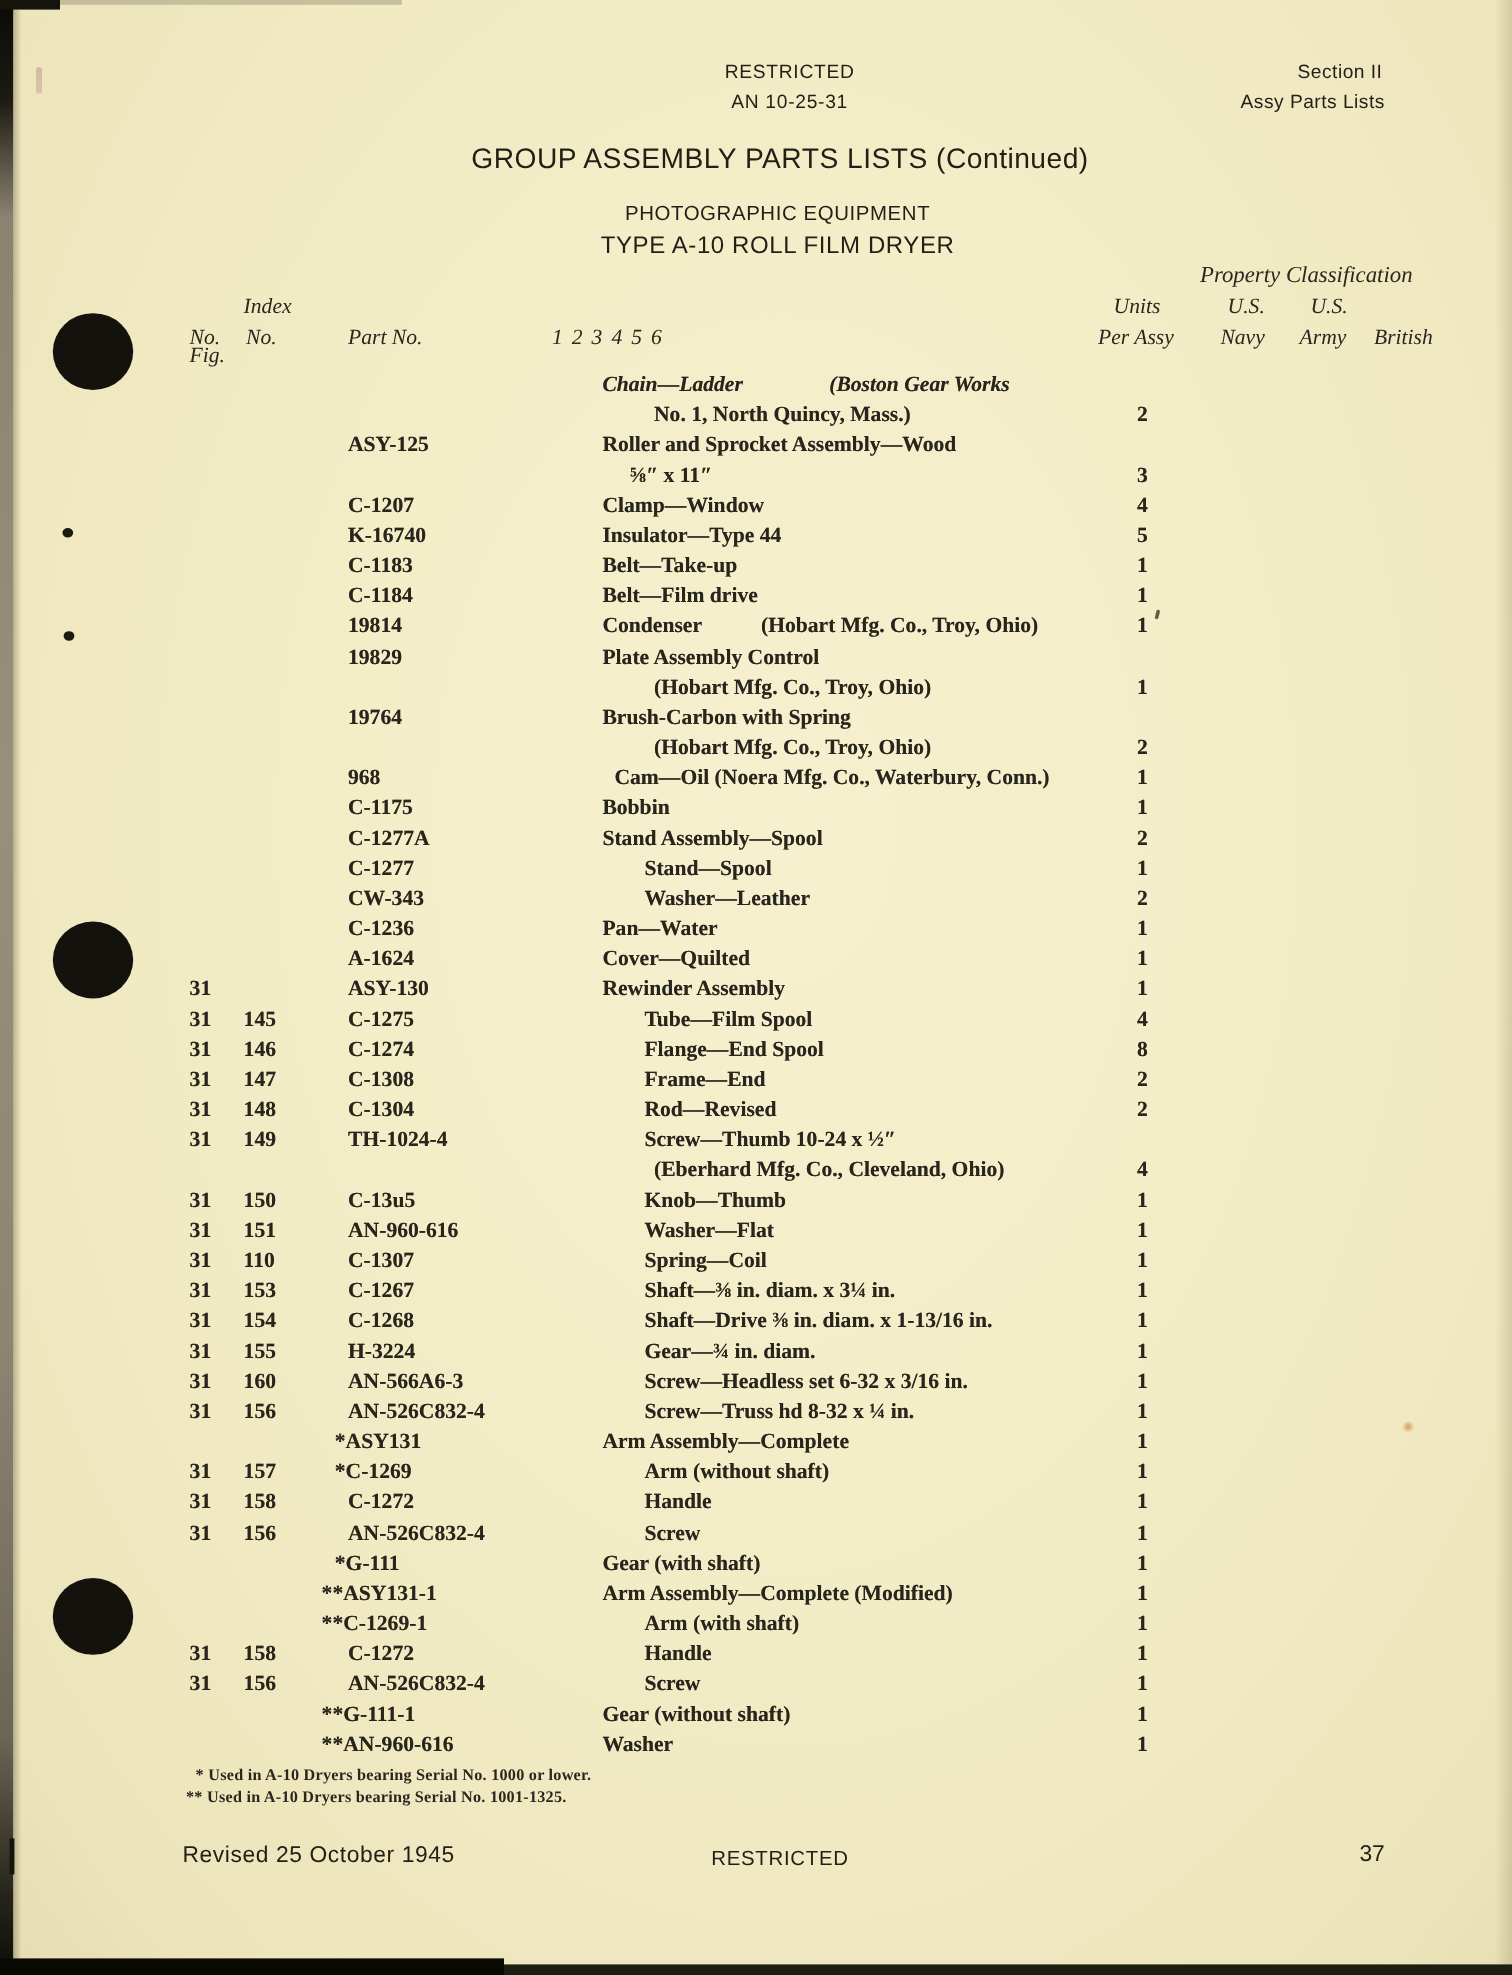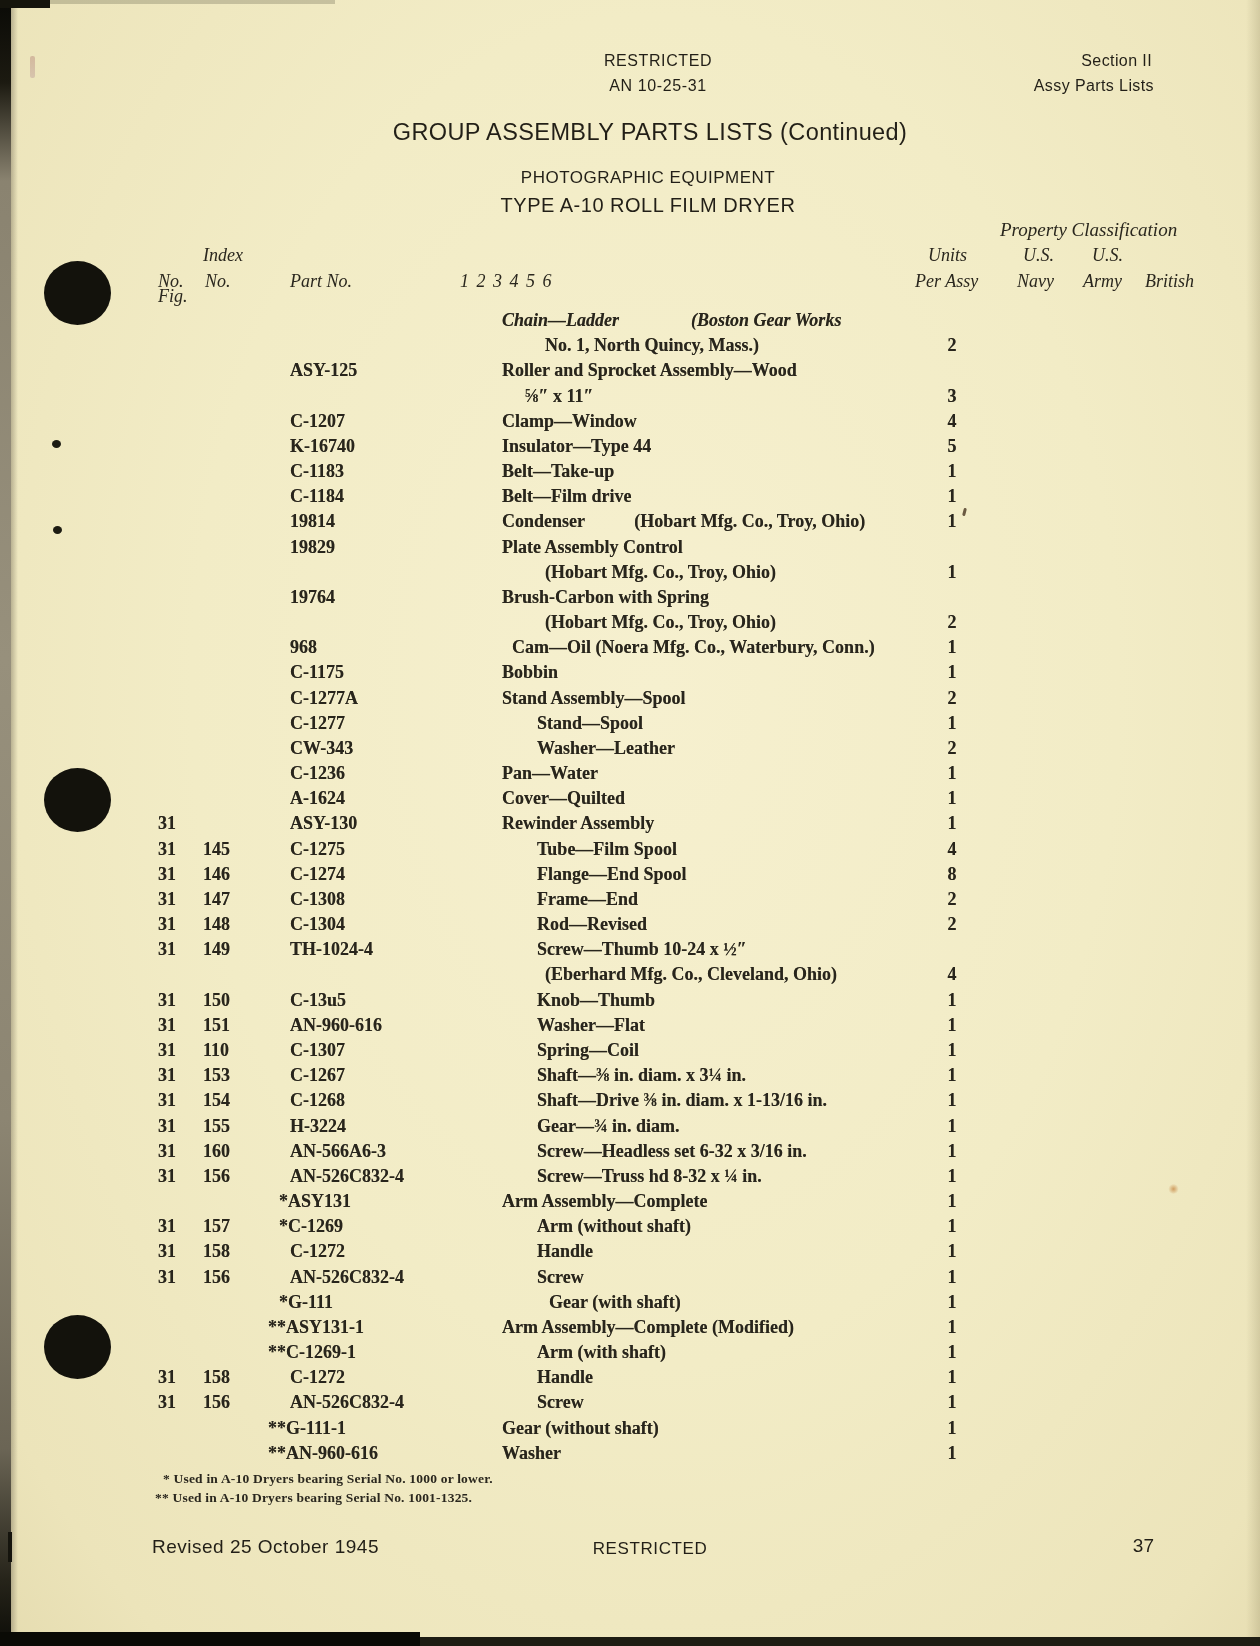--- a/index.html
+++ b/index.html
@@ -374,21 +374,21 @@
         <div class="cell c-fig">31</div>
         <div class="cell c-idx">156</div>
         <div class="cell c-part">AN-526C832-4</div>
         <div class="cell c-desc" style="padding-left: 35px;">Screw</div>
         <div class="cell c-units">1</div>
       </div>
       <div class="trow">
         <div class="cell c-fig"></div>
         <div class="cell c-idx"></div>
         <div class="cell c-part" style="text-indent: -11px;">*G-111</div>
-        <div class="cell c-desc" style="padding-left: 0px; margin-left: 47px;">Gear (with shaft)</div>
+        <div class="cell c-desc" style="padding-left: 0px;">Gear (with shaft)</div>
         <div class="cell c-units">1</div>
       </div>
       <div class="trow">
         <div class="cell c-fig"></div>
         <div class="cell c-idx"></div>
         <div class="cell c-part" style="text-indent: -22px;">**ASY131-1</div>
         <div class="cell c-desc" style="padding-left: 0px;">Arm Assembly—Complete (Modified)</div>
         <div class="cell c-units">1</div>
       </div>
       <div class="trow">

